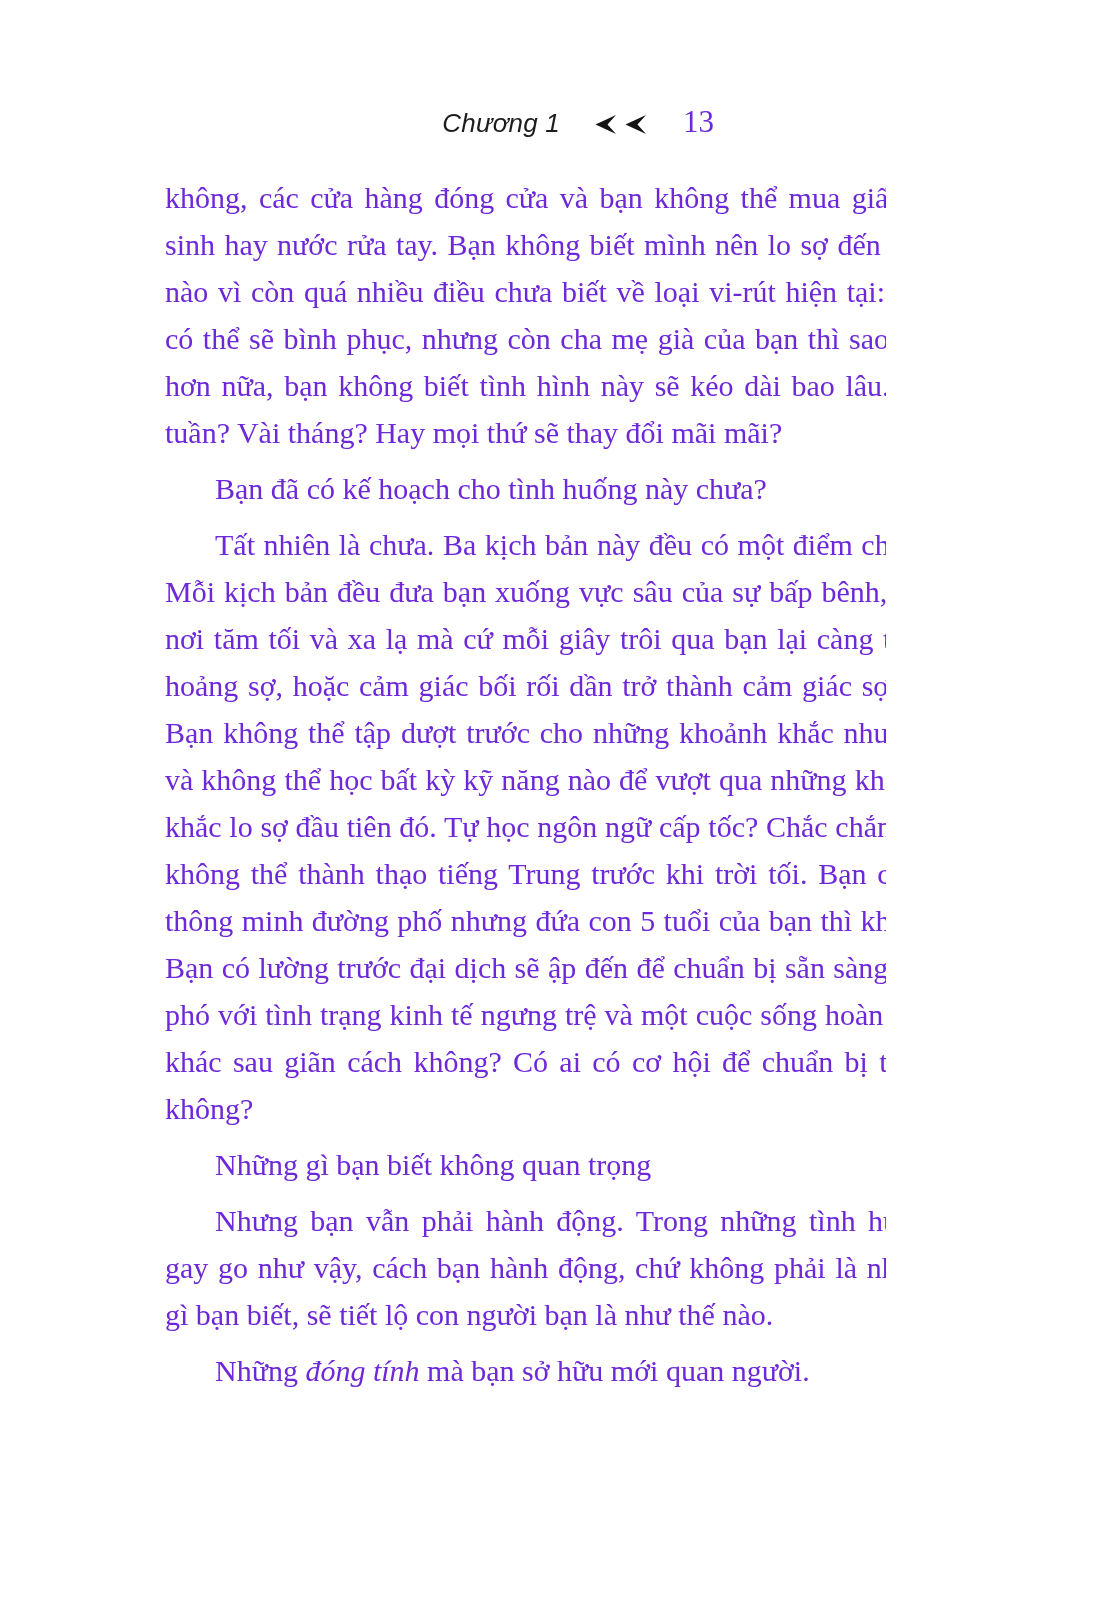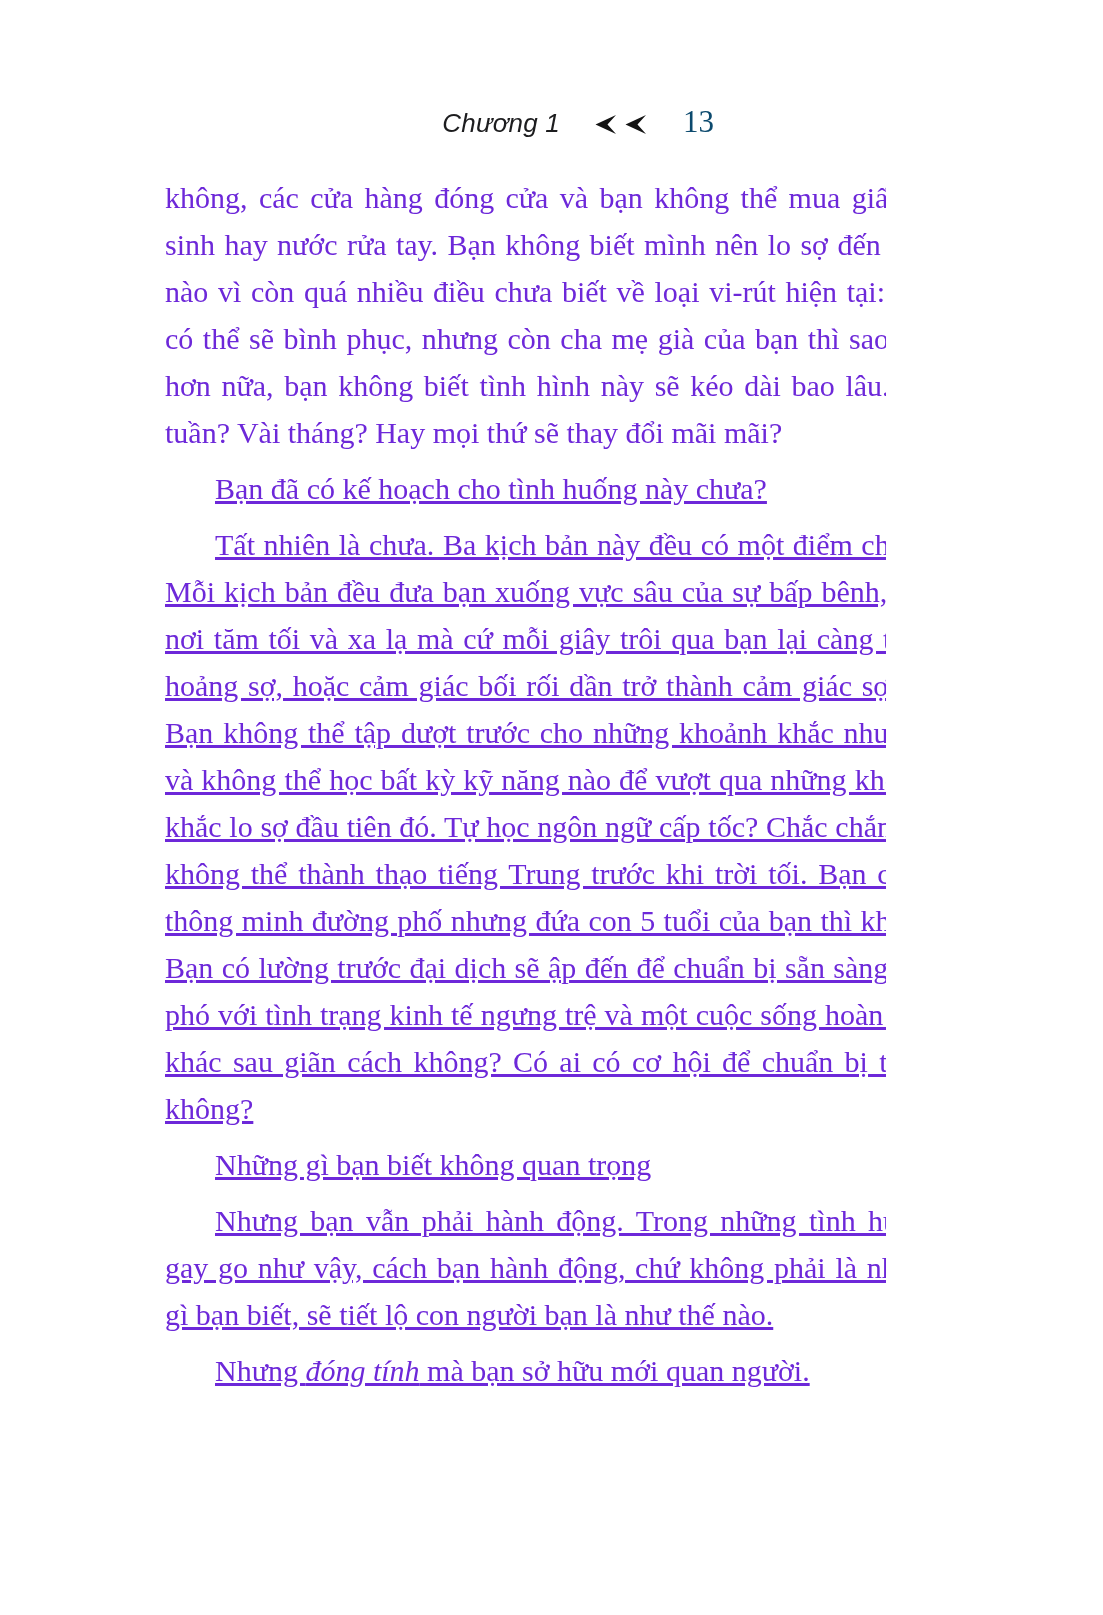--- a/index.html
+++ b/index.html
@@ -43,37 +43,37 @@
     margin-left: 34px;
     align-self: center;
     position: relative;
     top: 2px;
   }
   .arrows svg { display: block; }
   .page-num {
     font-family: "Liberation Serif", serif;
     font-size: 31px;
     margin-left: 36px;
-    color: #0c4a6e;
+    color: #6d28d9;
   }
   
   .body-text {
     position: absolute;
     left: 165px;
     top: 174px;
     width: 778px;
     font-family: "Liberation Serif", serif;
     font-size: 30px;
     line-height: 47px;
     color: #6d28d9;
     text-align: justify;
   }
   .para { margin: 0; }
   .para + .para { margin-top: 9px; }
-  .para.indent { text-indent: 50px; text-decoration: underline; }
+  .para.indent { text-indent: 50px; }
   .italic { font-style: italic; }
 </style>
 </head>
 <body>
 
 <div class="page">
 
   <header class="running-head">
     <span class="chap-label">Chương 1</span>
     <span class="arrows">
@@ -86,16 +86,16 @@
     </span>
     <span class="page-num">13</span>
   </header>
 
   <main class="body-text" id="body-text">
       <p class="para"><span>không, các cửa hàng đóng cửa và bạn không thể mua giấy vệ sinh hay nước rửa tay. Bạn không biết mình nên lo sợ đến mức nào vì còn quá nhiều điều chưa biết về loại vi-rút hiện tại: Bạn có thể sẽ bình phục, nhưng còn cha mẹ già của bạn thì sao? Tệ hơn nữa, bạn không biết tình hình này sẽ kéo dài bao lâu. Vài tuần? Vài tháng? Hay mọi thứ sẽ thay đổi mãi mãi?</span></p>
       <p class="para indent"><span>Bạn đã có kế hoạch cho tình huống này chưa?</span></p>
       <p class="para indent"><span>Tất nhiên là chưa. Ba kịch bản này đều có một điểm chung: Mỗi kịch bản đều đưa bạn xuống vực sâu của sự bấp bênh, một nơi tăm tối và xa lạ mà cứ mỗi giây trôi qua bạn lại càng thêm hoảng sợ, hoặc cảm giác bối rối dần trở thành cảm giác sợ hãi. Bạn không thể tập dượt trước cho những khoảnh khắc như vậy và không thể học bất kỳ kỹ năng nào để vượt qua những khoảnh khắc lo sợ đầu tiên đó. Tự học ngôn ngữ cấp tốc? Chắc chắn bạn không thể thành thạo tiếng Trung trước khi trời tối. Bạn có trí thông minh đường phố nhưng đứa con 5 tuổi của bạn thì không. Bạn có lường trước đại dịch sẽ ập đến để chuẩn bị sẵn sàng ứng phó với tình trạng kinh tế ngưng trệ và một cuộc sống hoàn toàn khác sau giãn cách không? Có ai có cơ hội để chuẩn bị trước không?</span></p>
       <p class="para indent"><span>Những gì bạn biết không quan trọng</span></p>
       <p class="para indent"><span>Nhưng bạn vẫn phải hành động. Trong những tình huống gay go như vậy, cách bạn hành động, chứ không phải là những gì bạn biết, sẽ tiết lộ con người bạn là như thế nào.</span></p>
-      <p class="para indent"><span>Nhưng </span><span class="italic">đóng tính</span><span> mà bạn sở hữu mới quan người.</span></p>
+      <p class="para indent"><span>Những </span><span class="italic">đóng tính</span><span> mà bạn sở hữu mới quan người.</span></p>
     </main>
 
 </div>
 
 </body></html>

